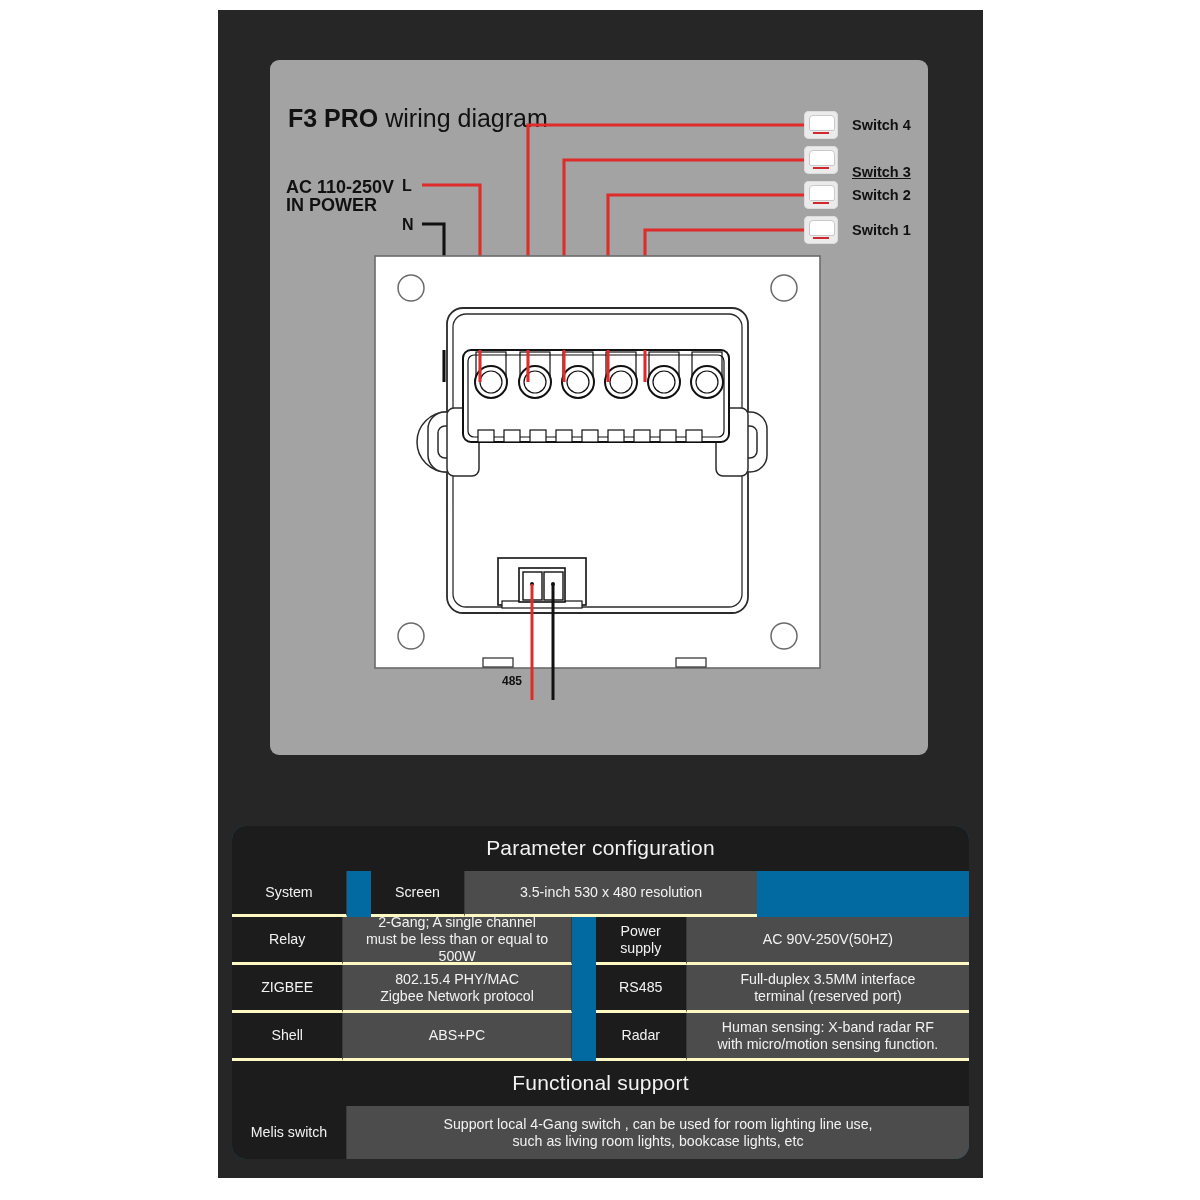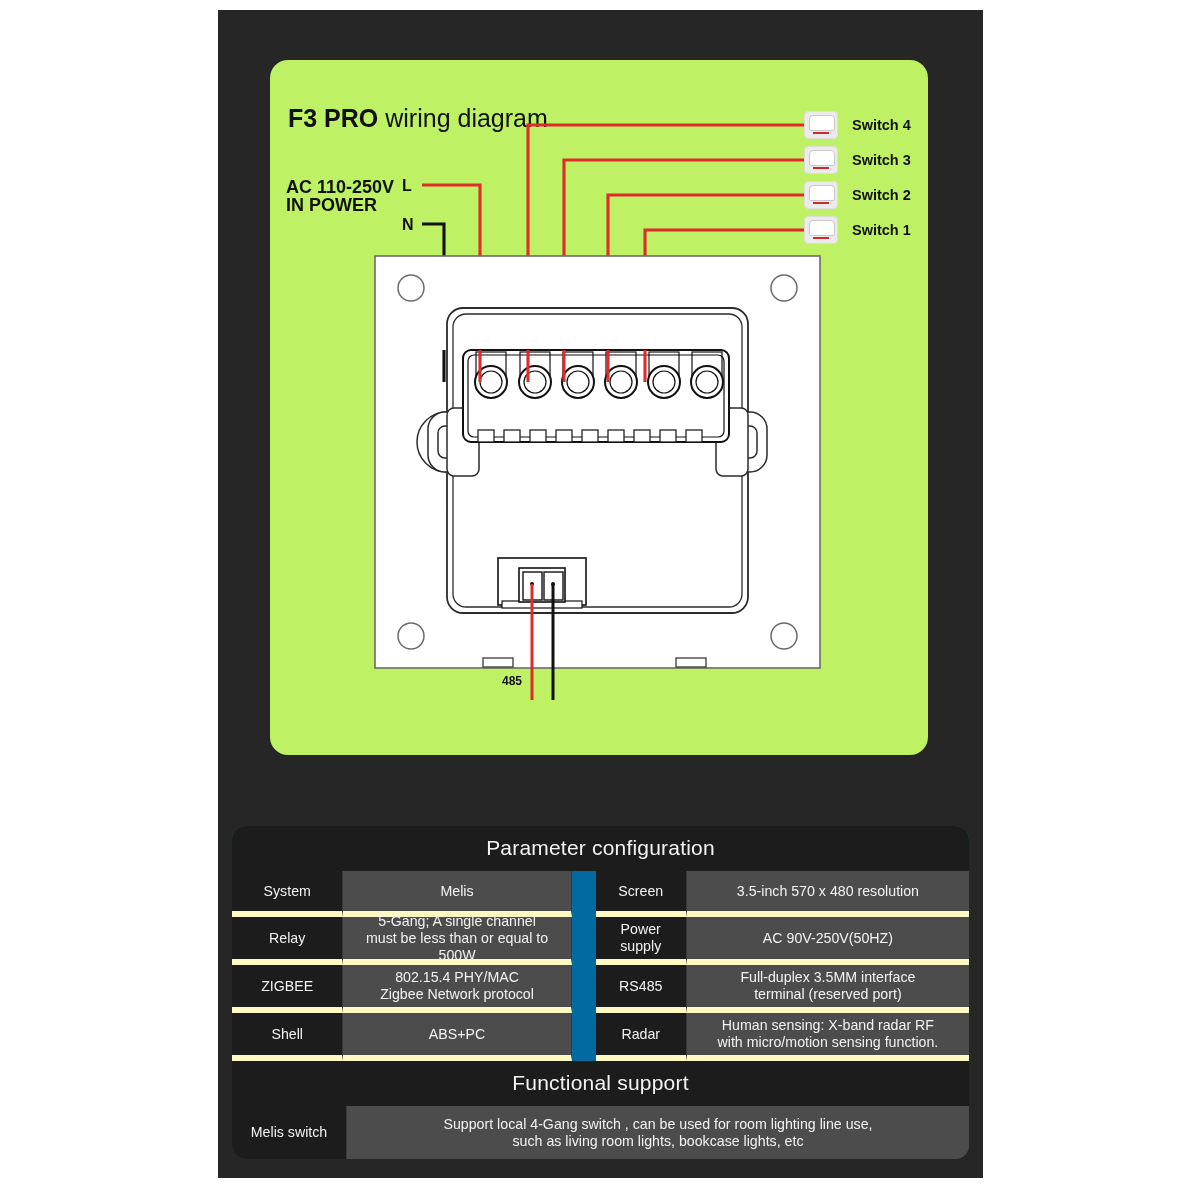--- a/index.html
+++ b/index.html
@@ -26,22 +26,22 @@
     height: 1168px;
     background: #262626;
   }
   
   .diagram-card {
     position: absolute;
     left: 270px;
     top: 60px;
     width: 658px;
     height: 695px;
-    background: #bef264;
-    border-radius: 18px;
+    background: #a3a3a3;
+    border-radius: 9px;
   }
   .diagram-inner {
     position: absolute;
     inset: 0;
     overflow: hidden;
     border-radius: 26px;
   }
   
   .title {
     position: absolute;
@@ -137,21 +137,21 @@
     display: flex;
     align-items: center;
     justify-content: center;
     text-align: center;
     color: #f2f2f2;
     box-sizing: border-box;
     padding: 6px 6px;
     line-height: 17px;
     font-size: 14.2px;
     border-right: 1px solid #3a3a3a;
-    border-bottom: 6px solid #fef9c3;
+    border-bottom: 3px solid #fef9c3;
     white-space: pre-line;
   }
   .k  { background: #1c1c1c; }
   .v  { background: #4c4c4c; }
   .c1 { width: 115px; }
   .c2 { width: 236px; }
   .c3 { width: 94px; margin-left: 24px; }
   .c4 { width: 292px; border-right: none; }
   .wfull { width: 622px; border-right: none; }
   .h46 { height: 46px; }
@@ -312,41 +312,40 @@
       <div class="sw-icon" style="left:534px; top:121px;">
         <div class="rocker"></div>
         <div class="redline"></div>
       </div>
       <div class="sw-icon" style="left:534px; top:156px;">
         <div class="rocker"></div>
         <div class="redline"></div>
       </div>
 
       <div class="sw-label" style="left:582px; top:57px;">Switch 4</div>
-      <div class="sw-label" style="left:582px; top:92px;">Switch 3</div>
+      <div class="sw-label" style="left:582px; top:104px;text-decoration:underline;">Switch 3</div>
       <div class="sw-label" style="left:582px; top:127px;">Switch 2</div>
       <div class="sw-label" style="left:582px; top:162px;">Switch 1</div>
 
     </div>
   </div>
 
   <div class="spec-wrap">
 
     <div class="band">Parameter configuration</div>
 
     <div class="srow">
       <div class="cell k c1 h46">System</div>
-      <div class="cell v c2 h46">Melis</div>
       <div class="cell k c3 h46">Screen</div>
-      <div class="cell v c4 h46">3.5-inch 570 x 480 resolution</div>
+      <div class="cell v c4 h46">3.5-inch 530 x 480 resolution</div>
     </div>
 
     <div class="srow">
       <div class="cell k c1 h48">Relay</div>
-      <div class="cell v c2 h48">5-Gang; A single channel
+      <div class="cell v c2 h48">2-Gang; A single channel
 must be less than or equal to 500W</div>
       <div class="cell k c3 h48">Power
 supply</div>
       <div class="cell v c4 h48">AC 90V-250V(50HZ)</div>
     </div>
 
     <div class="srow">
       <div class="cell k c1 h48">ZIGBEE</div>
       <div class="cell v c2 h48">802.15.4 PHY/MAC
 Zigbee Network protocol</div>

